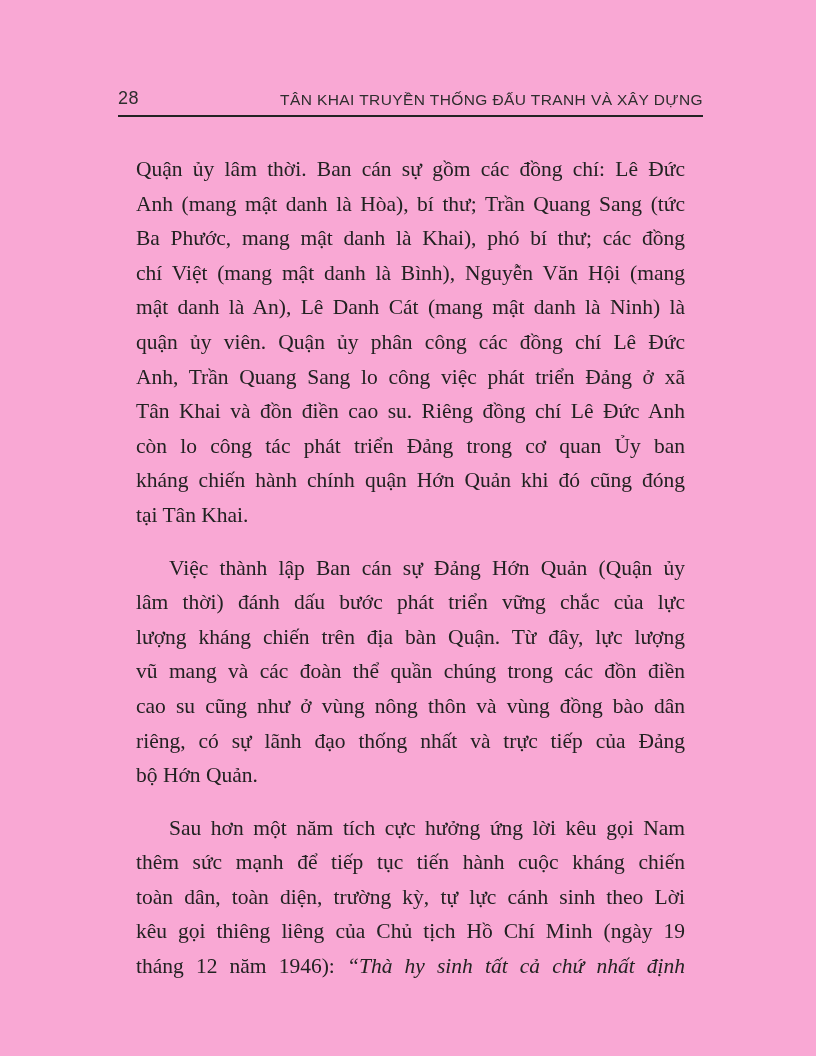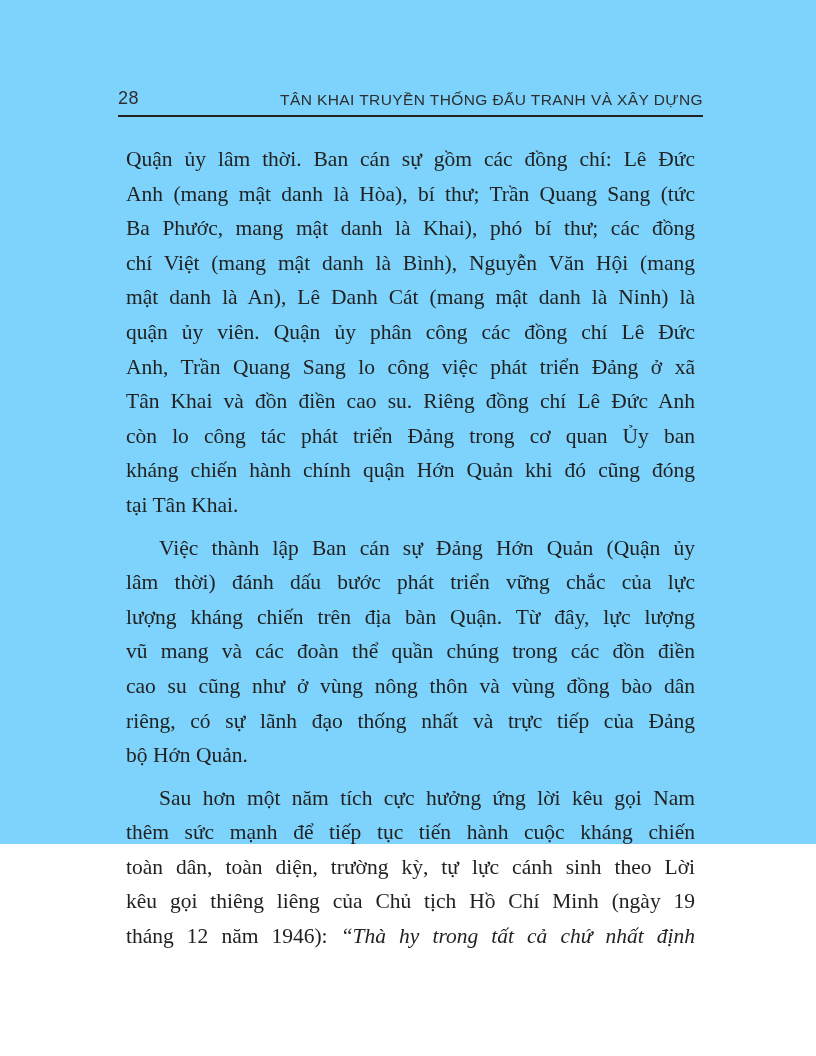--- a/index.html
+++ b/index.html
@@ -10,22 +10,22 @@
     width: 816px;
     height: 1056px;
     background: #ffffff;
     position: relative;
     overflow: hidden;
   }
   .page {
     position: absolute;
     left: 0; top: 0;
     width: 816px;
-    height: 844px;
-    background: #7dd3fc;
+    height: 1056px;
+    background: #f9a8d4;
   }
   
   .running-header {
     position: absolute;
     left: 118px;
     top: 88px;
     width: 585px;
     display: flex;
     justify-content: space-between;
     align-items: flex-end;
@@ -46,21 +46,21 @@
   
   .page-body {
     position: absolute;
     left: 118px;
     top: 134px;
     width: 585px;
     font-family: "Liberation Serif", "DejaVu Serif", serif;
     font-size: 21.5px;
     color: #222222;
   }
-  .para { margin: 8px; padding: 0; }
+  .para { margin: 18px; padding: 0; }
   .tline {
     height: 34.6px;
     line-height: 34.6px;
     text-align: left;
     overflow: hidden;
   }
   .tline.just {
     text-align: justify;
     text-align-last: justify;
   }
@@ -102,17 +102,17 @@
         <div class="tline just"><span>vũ mang và các đoàn thể quần chúng trong các đồn điền</span></div>
         <div class="tline just"><span>cao su cũng như ở vùng nông thôn và vùng đồng bào dân</span></div>
         <div class="tline just"><span>riêng, có sự lãnh đạo thống nhất và trực tiếp của Đảng</span></div>
         <div class="tline"><span>bộ Hớn Quản.</span></div>
       </div>
       <div class="para">
         <div class="tline just ind"><span>Sau hơn một năm tích cực hưởng ứng lời kêu gọi Nam</span></div>
         <div class="tline just"><span>thêm sức mạnh để tiếp tục tiến hành cuộc kháng chiến</span></div>
         <div class="tline just"><span>toàn dân, toàn diện, trường kỳ, tự lực cánh sinh theo Lời</span></div>
         <div class="tline just"><span>kêu gọi thiêng liêng của Chủ tịch Hồ Chí Minh (ngày 19</span></div>
-        <div class="tline just"><span>tháng 12 năm 1946): </span><span class="it">“Thà hy trong tất cả chứ nhất định</span></div>
+        <div class="tline just"><span>tháng 12 năm 1946): </span><span class="it">“Thà hy sinh tất cả chứ nhất định</span></div>
       </div>
     </div>
 
 </div>
 
 </body></html>

